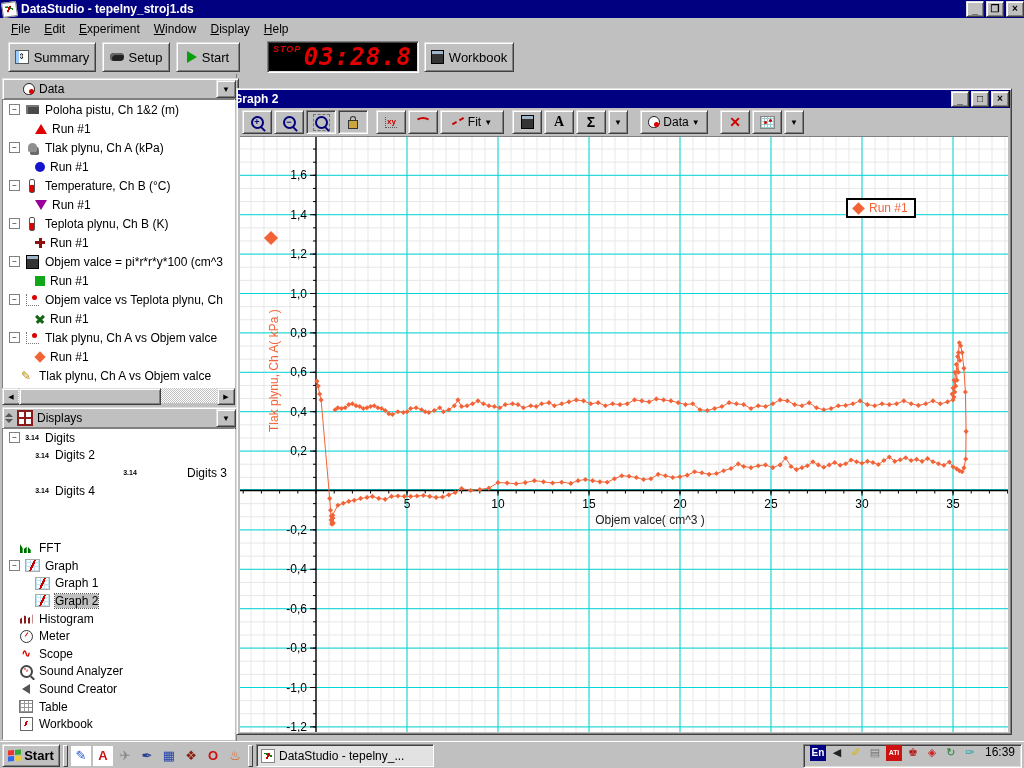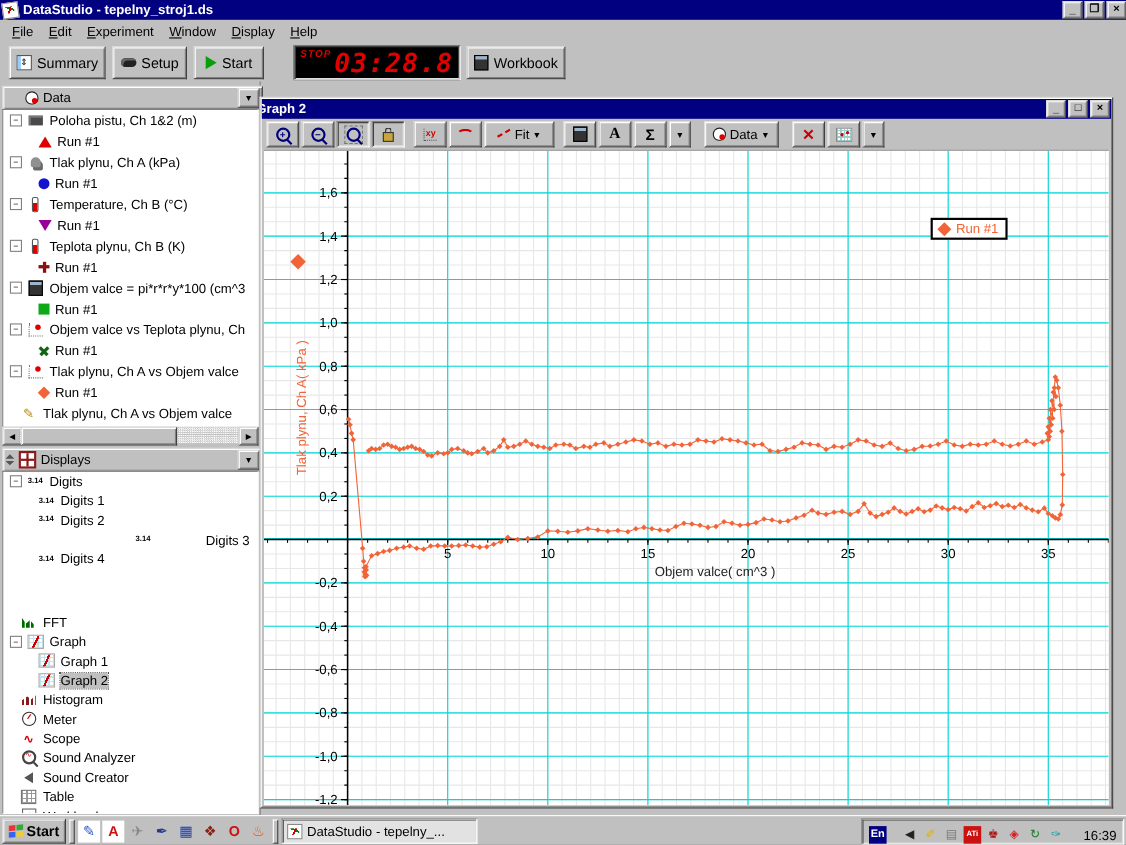--- a/index.html
+++ b/index.html
@@ -307,28 +307,20 @@
       <span style="flex:1;"></span>
       <span class="raised drop">▼</span>
     </div>
     <div class="tree abs flatwhite" id="dispTree" style="left:2px;top:354px;width:231px;height:310px;">
         <div class="ti" style="height: 17.6px;">
           <span class="exp">−</span>
           <span class="tico">
             <span class="ic-digits">3.14</span>
           </span>
           <span class="lbl">Digits</span>
-        </div>
-        <div class="ti" style="height: 17.6px;">
-          <span class="noexp"></span>
-          <span class="ind"></span>
-          <span class="tico">
-            <span class="ic-digits">3.14</span>
-          </span>
-          <span class="lbl">Digits 1</span>
         </div>
         <div class="ti" style="height: 17.6px; align-items: center;">
           <span class="noexp"></span>
           <span class="ind"></span>
           <span class="tico">
             <span class="ic-digits">3.14</span>
           </span>
           <span class="lbl">Digits 2</span>
         </div>
         <div class="ti" style="height: 17.6px; gap: 44px;">
@@ -1031,21 +1023,21 @@
         <span class="qlicon" style="color: rgb(139, 32, 16);">❖</span>
         <span class="qlicon" style="color: rgb(204, 17, 17); font-weight: bold;">O</span>
         <span class="qlicon" style="color: rgb(224, 90, 16);">♨</span>
       </div>
     <span class="vdivider"></span>
     <div class="sunken tbtn" style="width:172px;height:21px;justify-content:flex-start;gap:4px;padding-left:4px;background:#e2e2e2;font-size:12px;">
       <span class="dsicon" style="flex:none;transform:none;width:12px;height:12px;"></span>
       <span style="white-space:nowrap;overflow:hidden;">DataStudio - tepelny_...</span>
     </div>
     <span style="flex:1;"></span>
-    <div class="sunken" style="height:22px;display:flex;align-items:flex-end;gap:13px;padding:0 6px;margin-right:2px;">
+    <div class="sunken" style="height:22px;display:flex;align-items:flex-start;gap:3px;padding:0 6px;margin-right:2px;">
       <span class="trayicon" style="background:#000080;color:#fff;font-size:10px;font-weight:bold;">En</span>
       <span id="trayicons" style="display:flex;gap:3px;">
           <span class="trayicon" style="color: rgb(34, 34, 34);">◀</span>
           <span class="trayicon" style="color: rgb(216, 180, 0);">✐</span>
           <span class="trayicon" style="color: rgb(119, 119, 119);">▤</span>
           <span class="trayicon" style="color: rgb(255, 255, 255); background: rgb(204, 17, 17); font-size: 7px; font-weight: bold;">ATi</span>
           <span class="trayicon" style="color: rgb(176, 16, 16);">♚</span>
           <span class="trayicon" style="color: rgb(204, 34, 34);">◈</span>
           <span class="trayicon" style="color: rgb(26, 122, 42);">↻</span>
           <span class="trayicon" style="color: rgb(26, 160, 160);">✑</span>

